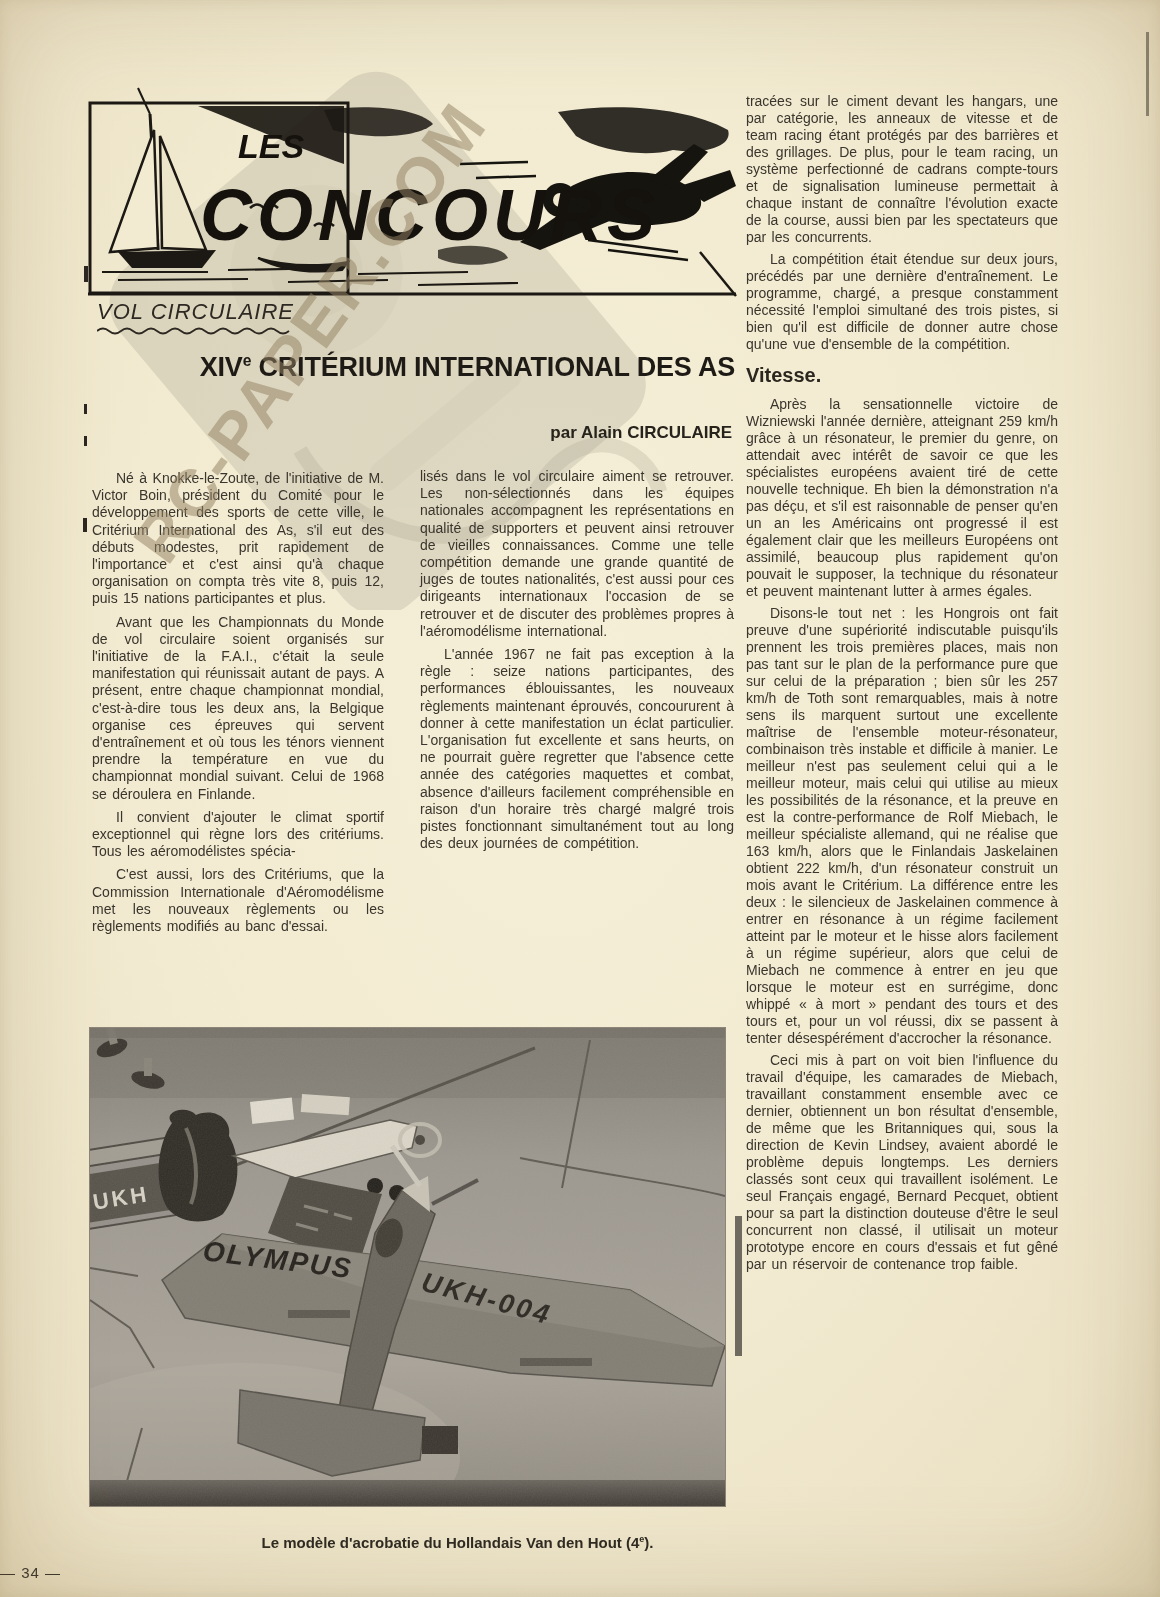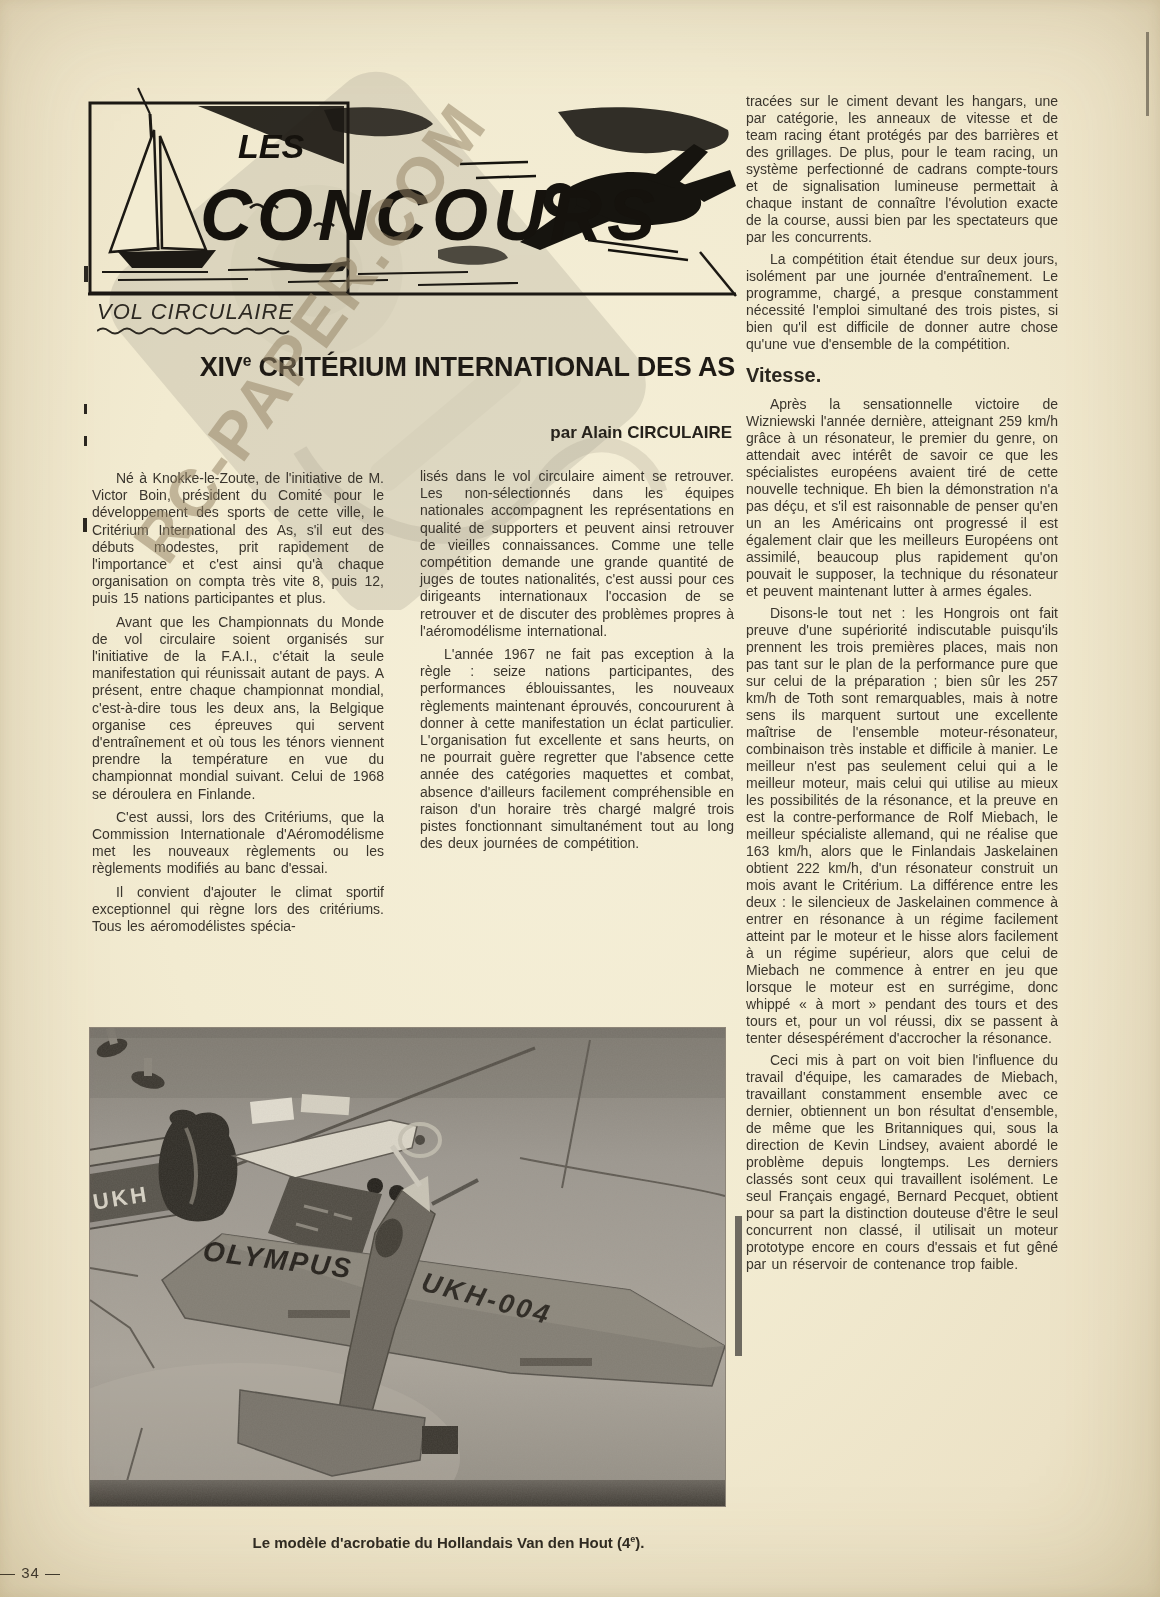--- a/index.html
+++ b/index.html
@@ -26,21 +26,21 @@
   .col p{margin:0 0 6px 0;text-indent:24px;text-align:justify;font-size:14px;line-height:17.2px;
         color:#3a352d;word-spacing:1.5px;}
   .col p.cont{text-indent:0;}
   .col p:last-child{margin-bottom:0;}
   .col-left{left:92px;top:470px;width:292px;}
   .col-mid{left:420px;top:468px;width:314px;}
   .col-right{left:746px;top:93px;width:312px;}
   .col-right p{line-height:17px;margin-bottom:5px;}
   .subhead{font-size:20px;font-weight:bold;color:#2b271f;margin:11px 0 9px 0;}
   .photo{position:absolute;left:90px;top:1028px;z-index:2;outline:1px solid #8d8578;}
-  .caption{position:absolute;left:91px;top:1534px;width:645px;padding-left:70px;box-sizing:border-box;
+  .caption{position:absolute;left:100px;top:1534px;width:645px;padding-left:70px;box-sizing:border-box;
         text-align:center;z-index:3;font-size:15px;font-weight:bold;color:#2e2a23;}
   .caption sup{font-size:60%;}
   .pageno{position:absolute;left:0;top:1564px;width:1110px;z-index:3;
         font-size:15px;color:#3a352d;letter-spacing:1px;}
   .speck{position:absolute;background:#2b2721;z-index:5;}
 </style>
 </head>
 <body>
 
 <div class="page">
@@ -120,32 +120,32 @@
       <path d="M0,4 q6,-5 12,0 t12,0 t12,0 t12,0 t12,0 t12,0 t12,0 t12,0 t12,0 t12,0 t12,0 t12,0 t12,0 t12,0 t12,0 t12,0" fill="none" stroke="#2d2922" stroke-width="1.8"></path>
     </svg>
   </div>
 
   <h1 class="title"><span>XIV</span><sup>e</sup><span> CRITÉRIUM INTERNATIONAL DES AS</span></h1>
   <div class="byline">par Alain CIRCULAIRE</div>
 
   <div class="col col-left">
     <p>Né à Knokke-le-Zoute, de l'initiative de M. Victor Boin, président du Comité pour le développement des sports de cette ville, le Critérium International des As, s'il eut des débuts modestes, prit rapidement de l'importance et c'est ainsi qu'à chaque organisation on compta très vite 8, puis 12, puis 15 nations participantes et plus.</p>
     <p>Avant que les Championnats du Monde de vol circulaire soient organisés sur l'initiative de la F.A.I., c'était la seule manifestation qui réunissait autant de pays. A présent, entre chaque championnat mondial, c'est-à-dire tous les deux ans, la Belgique organise ces épreuves qui servent d'entraînement et où tous les ténors viennent prendre la température en vue du championnat mondial suivant. Celui de 1968 se déroulera en Finlande.</p>
+    <p>Il convient d'ajouter le climat sportif exceptionnel qui règne lors des critériums. Tous les aéromodélistes spécia-</p>
     <p>C'est aussi, lors des Critériums, que la Commission Internationale d'Aéromodélisme met les nouveaux règlements ou les règlements modifiés au banc d'essai.</p>
-    <p>Il convient d'ajouter le climat sportif exceptionnel qui règne lors des critériums. Tous les aéromodélistes spécia-</p>
   </div>
 
   <div class="col col-mid">
     <p class="cont">lisés dans le vol circulaire aiment se retrouver. Les non-sélectionnés dans les équipes nationales accompagnent les représentations en qualité de supporters et peuvent ainsi retrouver de vieilles connaissances. Comme une telle compétition demande une grande quantité de juges de toutes nationalités, c'est aussi pour ces dirigeants internationaux l'occasion de se retrouver et de discuter des problèmes propres à l'aéromodélisme international.</p>
     <p>L'année 1967 ne fait pas exception à la règle : seize nations participantes, des performances éblouissantes, les nouveaux règlements maintenant éprouvés, concoururent à donner à cette manifestation un éclat particulier. L'organisation fut excellente et sans heurts, on ne pourrait guère regretter que l'absence cette année des catégories maquettes et combat, absence d'ailleurs facilement compréhensible en raison d'un horaire très chargé malgré trois pistes fonctionnant simultanément tout au long des deux journées de compétition.</p>
   </div>
 
   <div class="col col-right">
     <p class="cont">tracées sur le ciment devant les hangars, une par catégorie, les anneaux de vitesse et de team racing étant protégés par des barrières et des grillages. De plus, pour le team racing, un système perfectionné de cadrans compte-tours et de signalisation lumineuse permettait à chaque instant de connaître l'évolution exacte de la course, aussi bien par les spectateurs que par les concurrents.</p>
-    <p>La compétition était étendue sur deux jours, isolément par une journée d'entraînement. Le programme, chargé, a presque constamment nécessité l'emploi simultané des trois pistes, si bien qu'il est difficile de donner autre chose qu'une vue d'ensemble de la compétition.</p>
+    <p>La compétition était étendue sur deux jours, précédés par une dernière d'entraînement. Le programme, chargé, a presque constamment nécessité l'emploi simultané des trois pistes, si bien qu'il est difficile de donner autre chose qu'une vue d'ensemble de la compétition.</p>
     <h3 class="subhead">Vitesse.</h3>
     <p>Après la sensationnelle victoire de Wizniewski l'année dernière, atteignant 259 km/h grâce à un résonateur, le premier du genre, on attendait avec intérêt de savoir ce que les spécialistes européens avaient tiré de cette nouvelle technique. Eh bien la démonstration n'a pas déçu, et s'il est raisonnable de penser qu'en un an les Américains ont progressé il est également clair que les meilleurs Européens ont assimilé, beaucoup plus rapidement qu'on pouvait le supposer, la technique du résonateur et peuvent maintenant lutter à armes égales.</p>
     <p>Disons-le tout net : les Hongrois ont fait preuve d'une supériorité indiscutable puisqu'ils prennent les trois premières places, mais non pas tant sur le plan de la performance pure que sur celui de la préparation ; bien sûr les 257 km/h de Toth sont remarquables, mais à notre sens ils marquent surtout une excellente maîtrise de l'ensemble moteur-résonateur, combinaison très instable et difficile à manier. Le meilleur n'est pas seulement celui qui a le meilleur moteur, mais celui qui utilise au mieux les possibilités de la résonance, et la preuve en est la contre-performance de Rolf Miebach, le meilleur spécialiste allemand, qui ne réalise que 163 km/h, alors que le Finlandais Jaskelainen obtient 222 km/h, d'un résonateur construit un mois avant le Critérium. La différence entre les deux : le silencieux de Jaskelainen commence à entrer en résonance à un régime facilement atteint par le moteur et le hisse alors facilement à un régime supérieur, alors que celui de Miebach ne commence à entrer en jeu que lorsque le moteur est en surrégime, donc whippé « à mort » pendant des tours et des tours et, pour un vol réussi, dix se passent à tenter désespérément d'accrocher la résonance.</p>
     <p>Ceci mis à part on voit bien l'influence du travail d'équipe, les camarades de Miebach, travaillant constamment ensemble avec ce dernier, obtiennent un bon résultat d'ensemble, de même que les Britanniques qui, sous la direction de Kevin Lindsey, avaient abordé le problème depuis longtemps. Les derniers classés sont ceux qui travaillent isolément. Le seul Français engagé, Bernard Pecquet, obtient pour sa part la distinction douteuse d'être le seul concurrent non classé, il utilisait un moteur prototype encore en cours d'essais et fut gêné par un réservoir de contenance trop faible.</p>
   </div>
 
   <svg class="photo" width="635" height="478" viewBox="0 0 635 478">
     <defs>
       <linearGradient id="pgrad" x1="0" y1="0" x2="0" y2="1">
         <stop offset="0" stop-color="#847f76"></stop>

